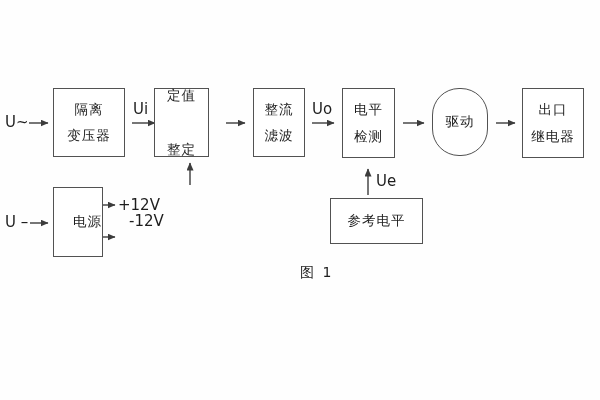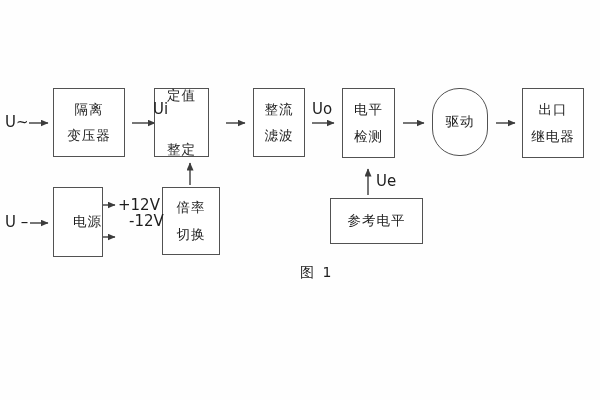--- a/index.html
+++ b/index.html
@@ -96,32 +96,28 @@
 
   <div class="box" style="left:522px; top:88px; width:62px; height:70px;">
     <span>出口</span>
     <span>继电器</span>
   </div>
 
   <div class="box" style="left:53px; top:187px; width:50px; height:70px;align-items:flex-end;">
     <span>电源</span>
   </div>
 
-  <div class="box" style="left:162px; top:187px; width:58px; height:68px;">
-    <span>倍率</span>
-    <span>切换</span>
-  </div>
 
   <div class="box" style="left:330px; top:198px; width:93px; height:46px;">
     <span>参考电平</span>
   </div>
 
   <span class="sig" style="left:5px;  top:115px;">U~</span>
   <span class="sig" style="left:5px;  top:215px;">U –</span>
-  <span class="sig" style="left:133px; top:102px;margin-left:20px;">Ui</span>
+  <span class="sig" style="left:133px; top:102px;">Ui</span>
   <span class="sig" style="left:312px; top:102px;">Uo</span>
   <span class="sig" style="left:376px; top:174px;">Ue</span>
   <span class="sig" style="left:118px; top:198px;">+12V</span>
   <span class="sig" style="left:120px; top:214px;margin-left:9px;">-12V</span>
 
   <span class="caption" style="left:300px; top:264px;">图 1</span>
 
 </div>
 
 </body></html>

